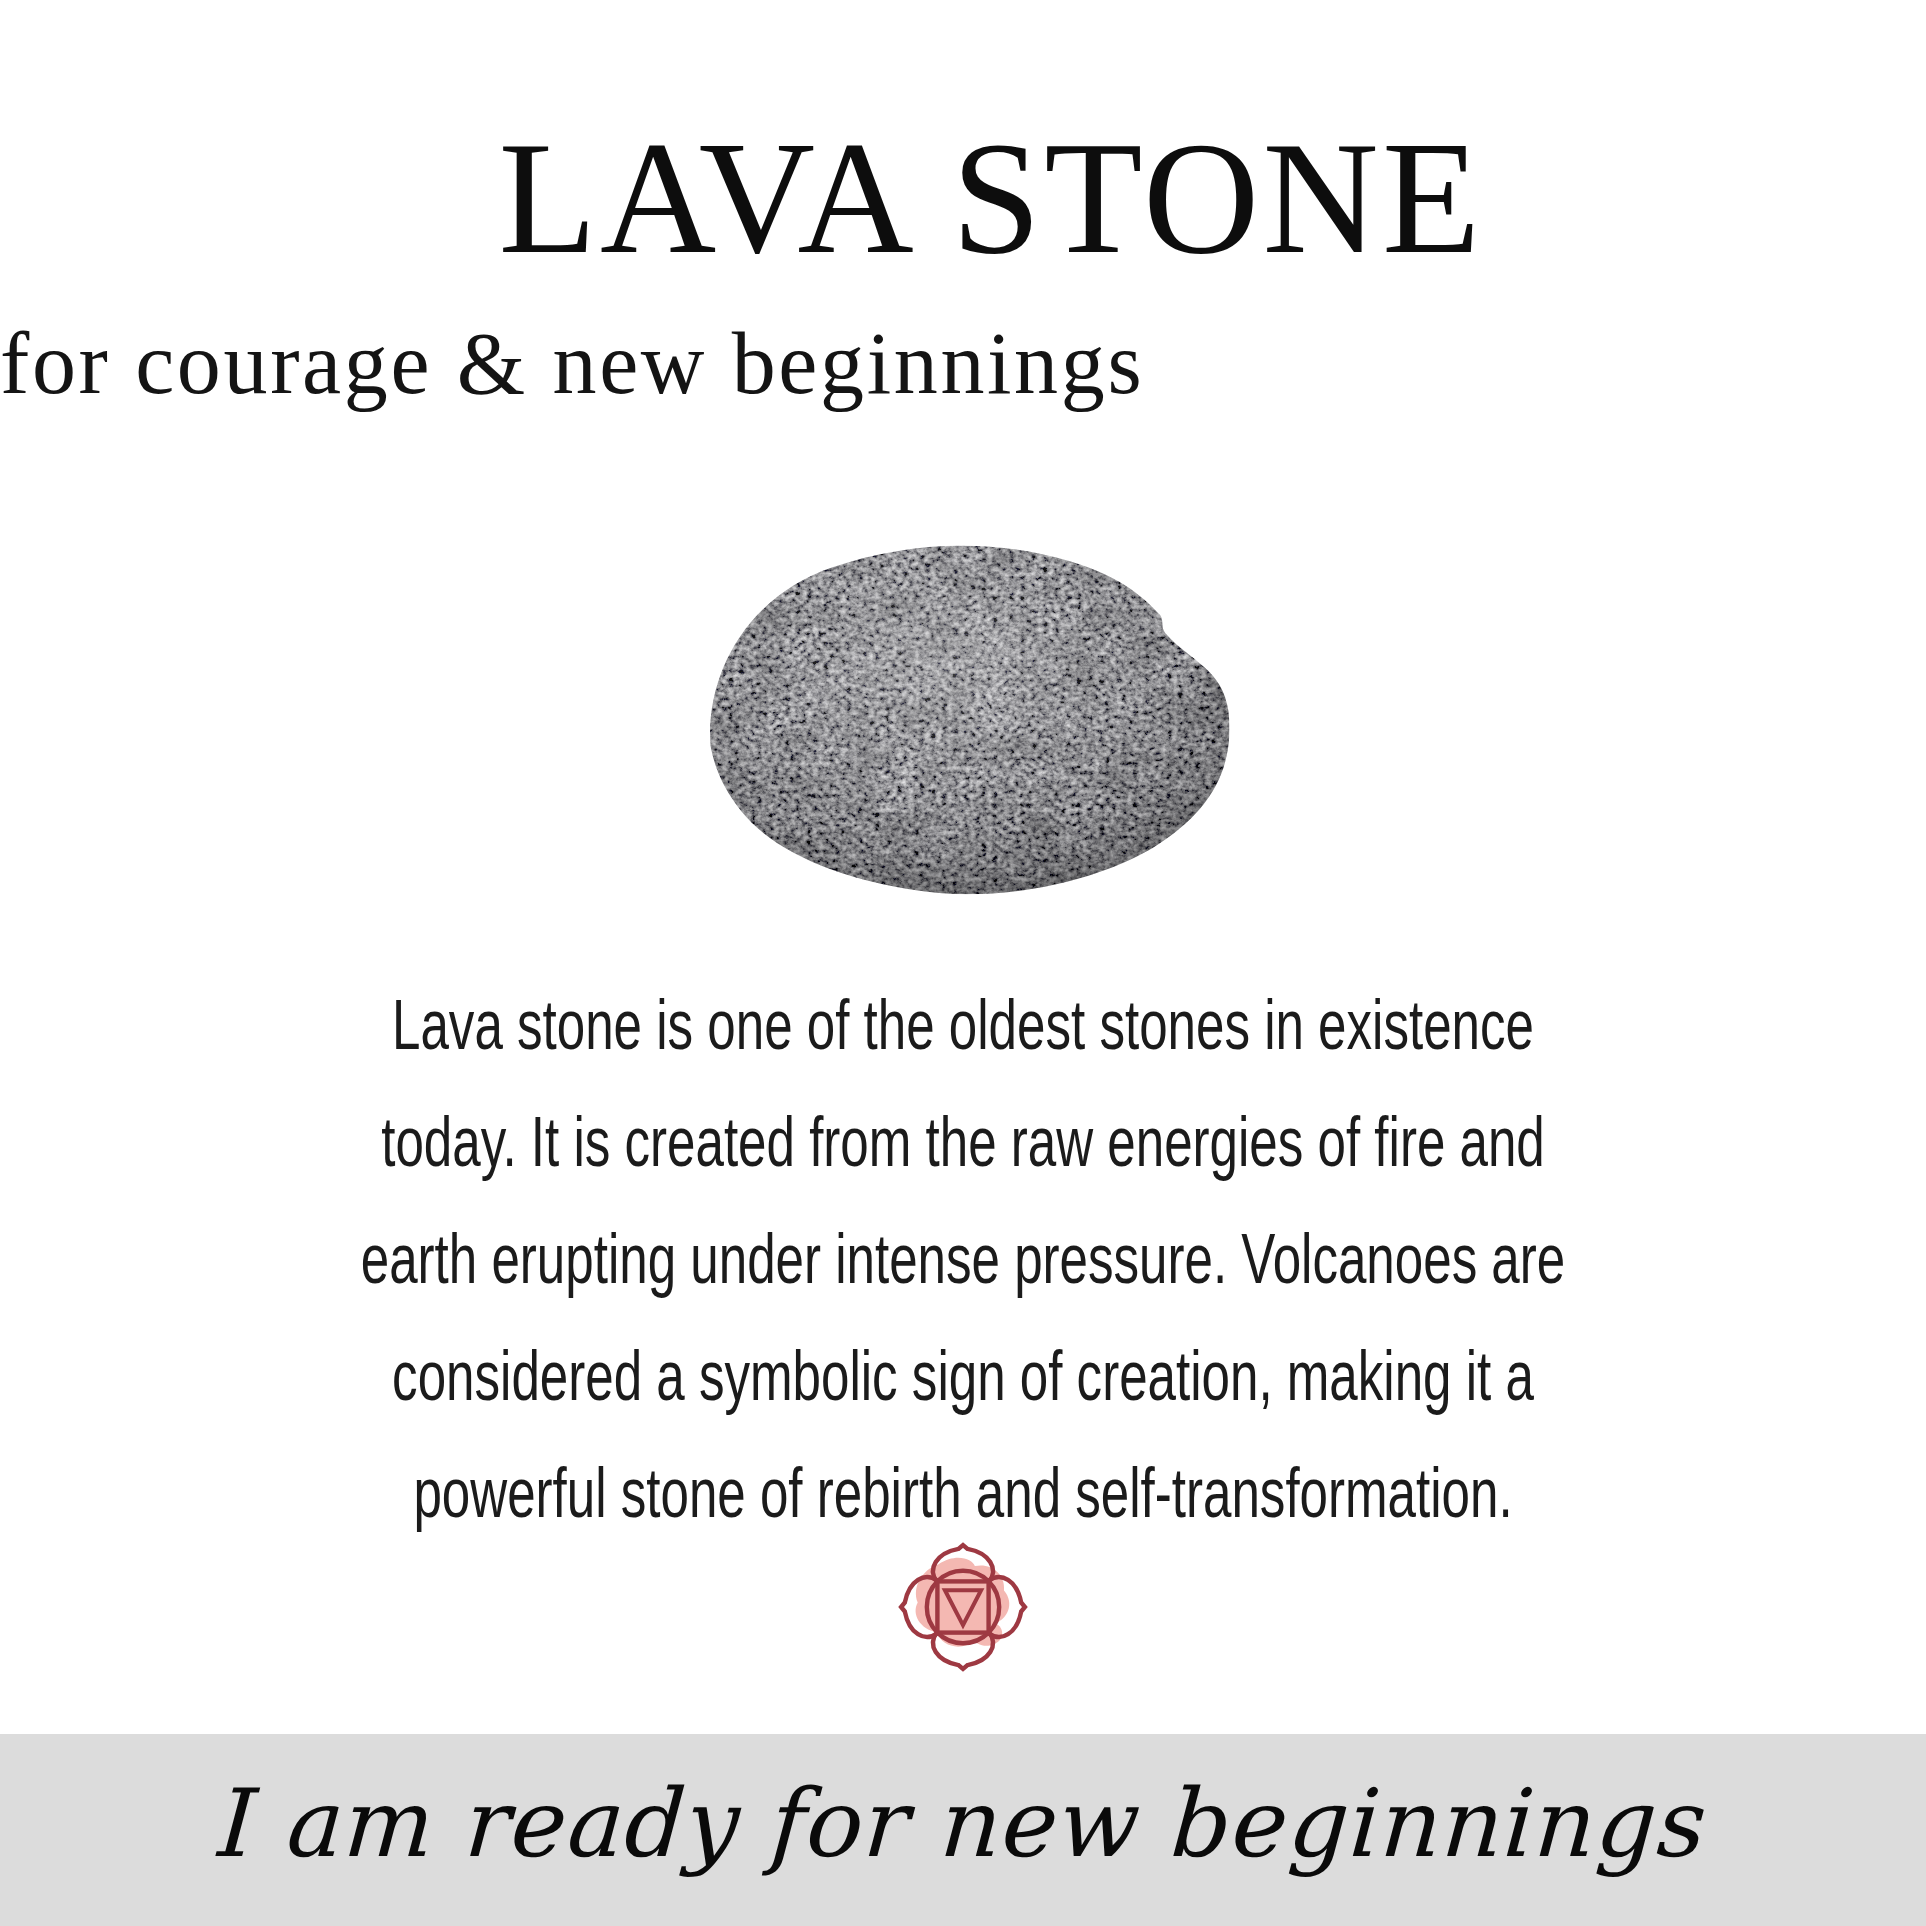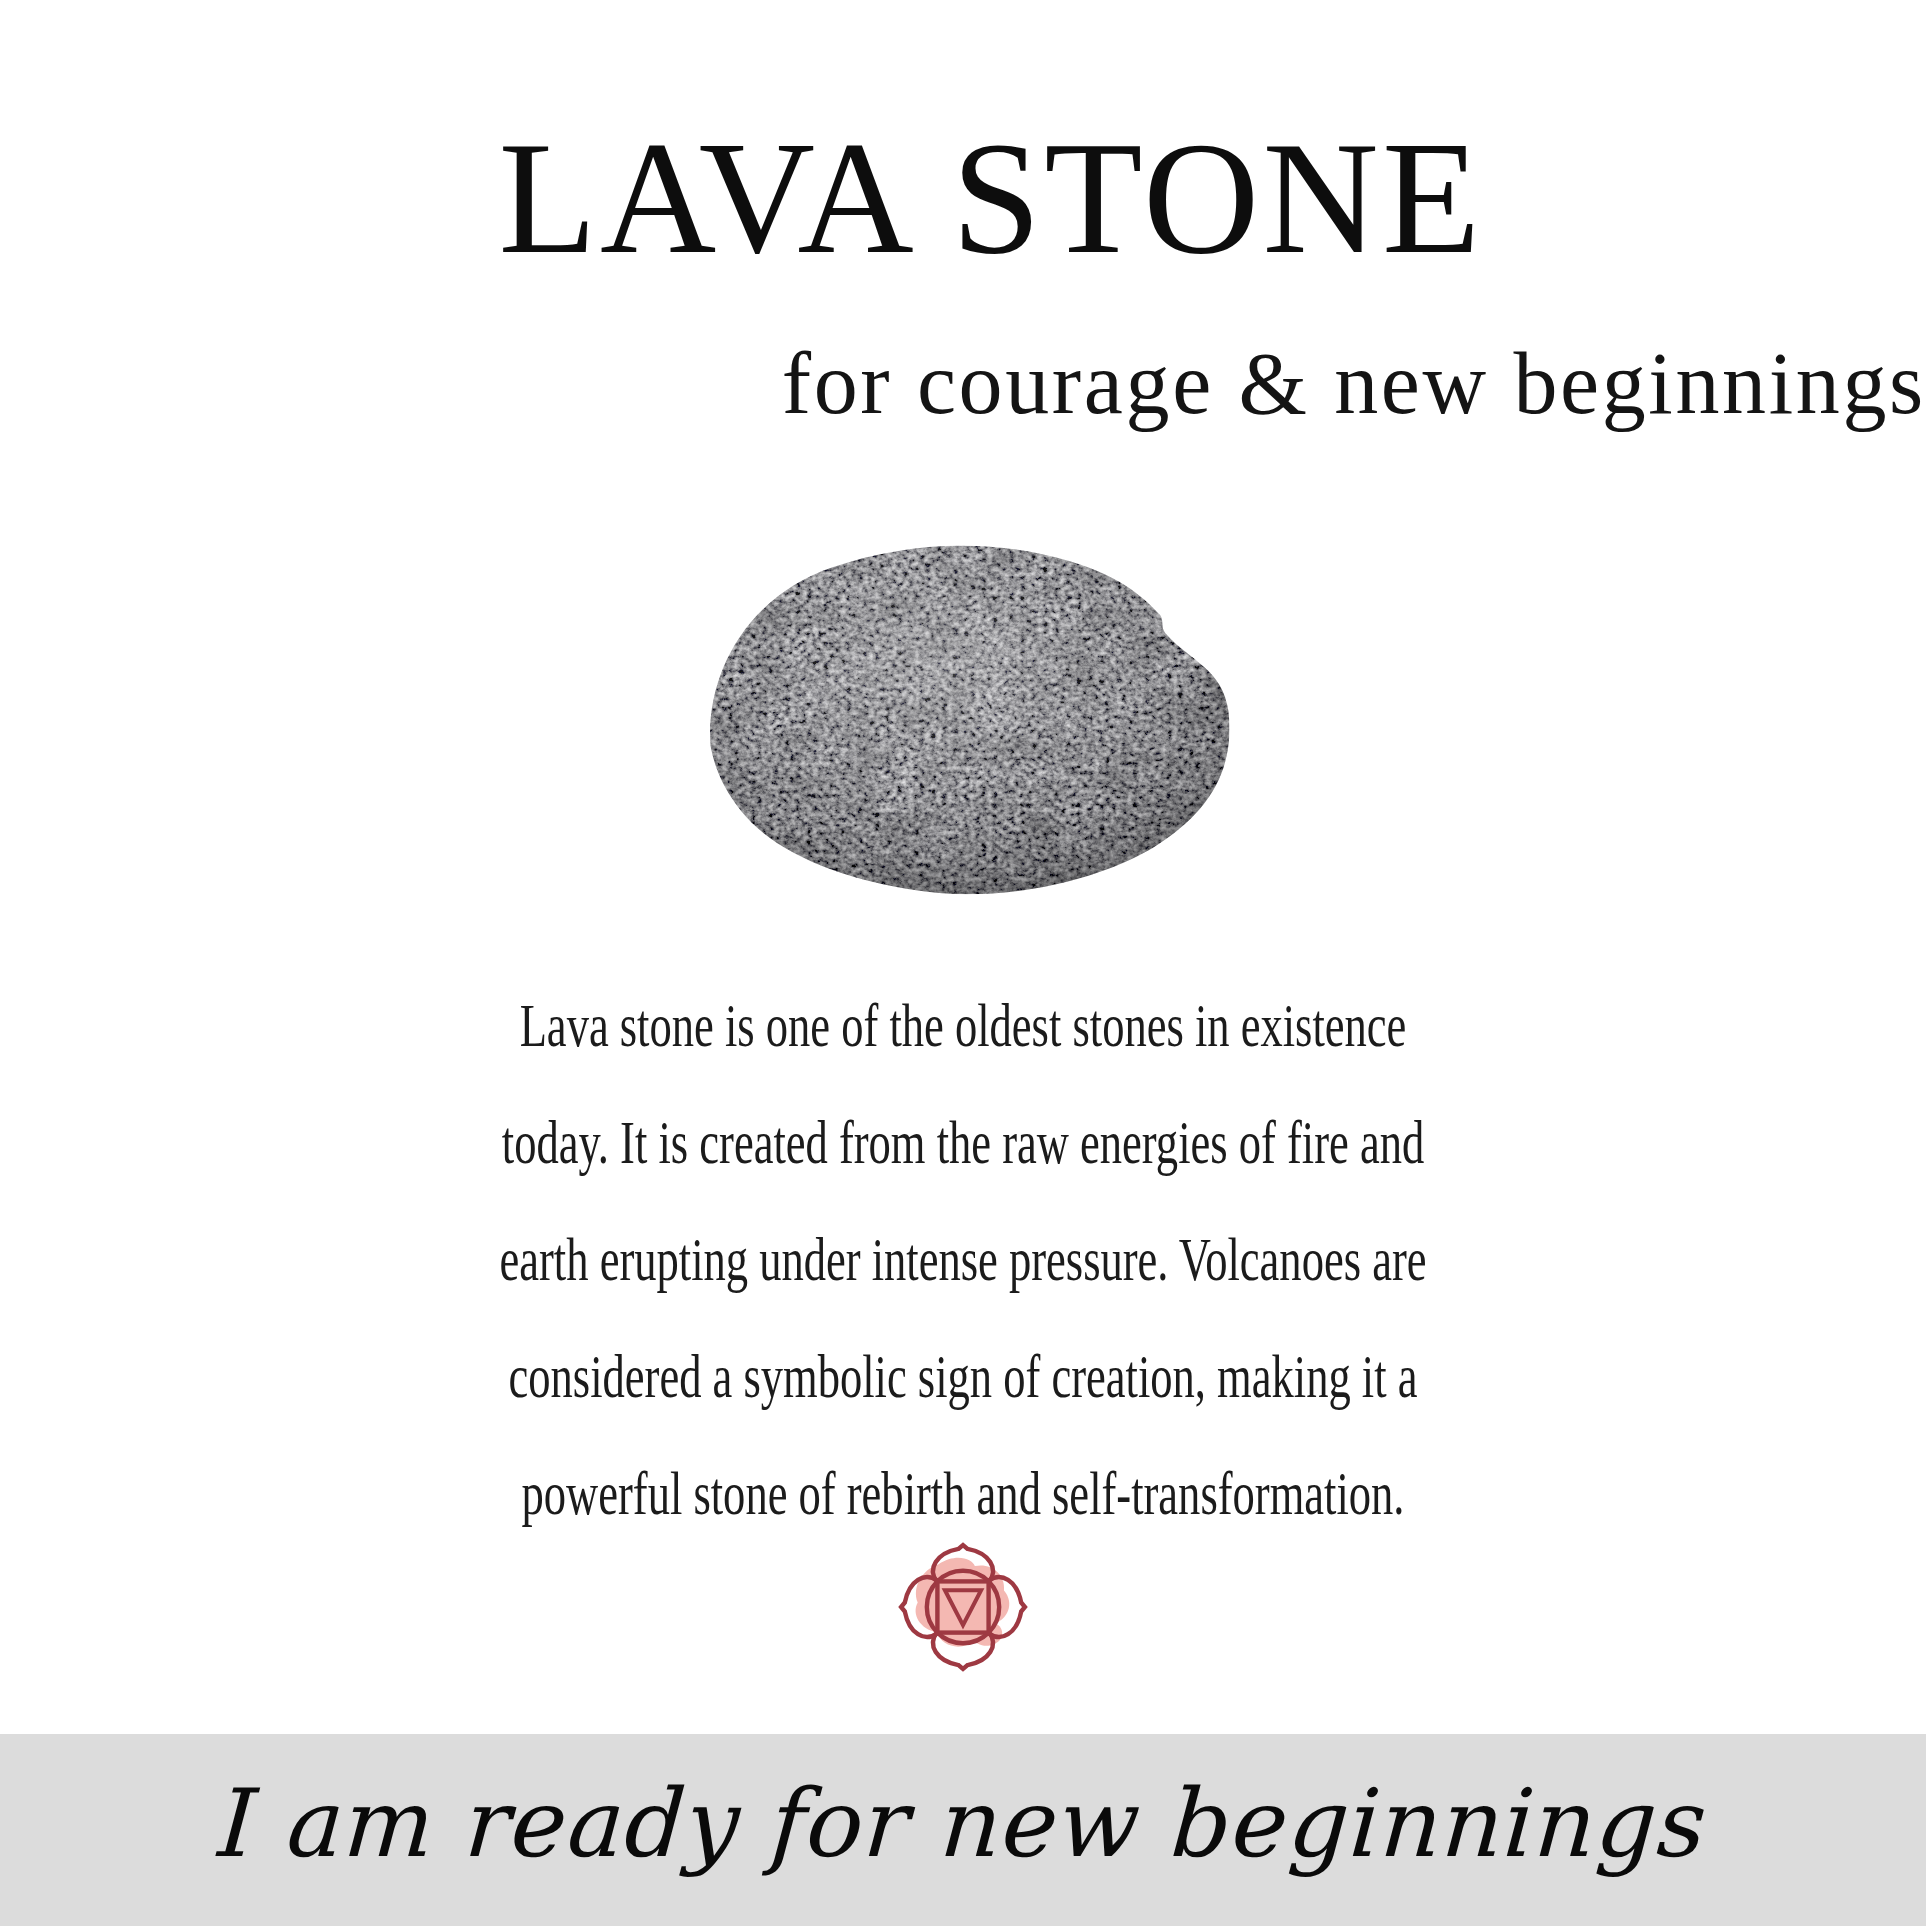--- a/index.html
+++ b/index.html
@@ -25,24 +25,24 @@
     font-size: 161px;
     line-height: 161px;
     letter-spacing: 0.02em;
     color: #0d0d0d;
     white-space: nowrap;
     padding-left: 28px;
   }
 
   .subtitle {
     position: absolute;
-    top: 340px;
+    top: 320px;
     left: 0;
     width: 100%;
-    text-align: right;
+    text-align: left;
     font-family: "Liberation Serif", serif;
     font-weight: 400;
     font-size: 88px;
     line-height: 88px;
     letter-spacing: 0.03em;
     color: #141414;
     white-space: nowrap;
   }
 
   
@@ -55,23 +55,23 @@
   }
   .stone-wrap svg { display: block; width: 100%; height: 100%; }
 
   
   .description {
     position: absolute;
     top: 967px;
     left: 0;
     width: 100%;
     text-align: center;
-    font-family: Liberation Serif, serif;
-    font-weight: 400;
-    font-size: 61px;
+    font-family: Liberation Sans, sans-serif;
+    font-weight: 400;
+    font-size: 70px;
     line-height: 117px;
     color: #1b1b1b;
   }
   .description .line {
     white-space: nowrap;
     transform: scaleX(0.73);
     transform-origin: 50% 50%;
   }
 
   

